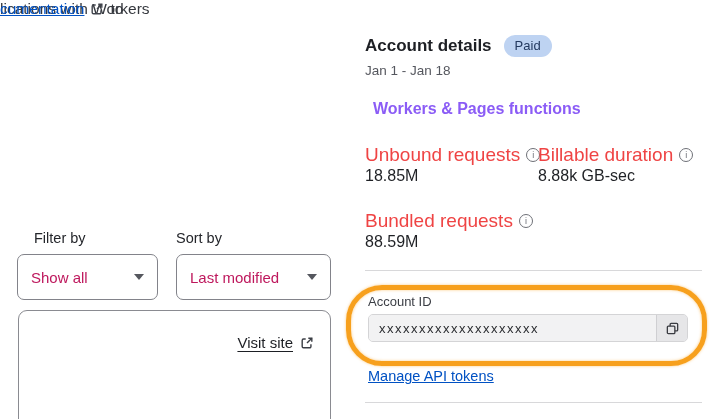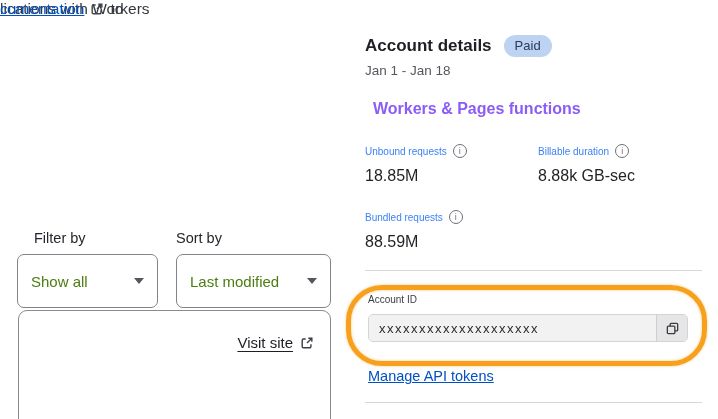--- a/index.html
+++ b/index.html
@@ -23,24 +23,24 @@
     background:#1770f2; border:none; border-radius:6px;
     color:#1c55bb; font-size:15px; line-height:20px; text-align:center;
     font-family:"Liberation Sans", sans-serif; cursor:pointer; padding:5px 10px;
   }
 
   .field-label { position:absolute; font-size:14.5px; color:#24262b; }
   .lbl-filter { left:34px; top:230px; }
   .lbl-sort   { left:176px; top:230px; }
 
   .select {
-    position:absolute; top:254px; height:54px; background:#fff;
+    position:absolute; top:254px; height:46px; background:#fff;
     border:1.5px solid #82838a; border-radius:7px;
     display:flex; align-items:center; justify-content:space-between;
-    padding:0 13px; font-size:15px; color:#4d7c0f; cursor:pointer;
+    padding:0 13px; font-size:15px; color:#be185d; cursor:pointer;
   }
   .sel-filter { left:17px;  width:141px; }
   .sel-sort   { left:176px; width:155px; }
   .caret-down {
     width:0; height:0; border-left:5px solid transparent; border-right:5px solid transparent;
     border-top:6px solid #55575e;
   }
 
   .site-card {
     position:absolute; left:18px; top:310px; width:313px; height:130px;
@@ -58,38 +58,38 @@
 
   .acct-title-row { position:absolute; left:0; top:35px; display:flex; align-items:center; gap:12px; }
   .acct-title { font-size:17px; font-weight:bold; color:#1d1f24; }
   .badge-paid {
     background:#bed3f2; color:#243a60; font-size:13px; font-weight:500;
     padding:3px 11px; border-radius:12px; line-height:16px;
   }
   .date-range { position:absolute; left:0; top:63px; font-size:13.5px; color:#55575e; }
   .section-title { position:absolute; left:0; top:100px; font-size:16px; font-weight:bold; color:#8b5cf6;margin-left:8px; }
 
-  .stat-label { position:absolute; font-size:10px; color:#3b82f6; display:flex; align-items:center; gap:6px; white-space:nowrap; }
+  .stat-label { position:absolute; font-size:19px; color:#ef4444; display:flex; align-items:center; gap:6px; white-space:nowrap; }
   .stat-value { position:absolute; font-size:16px; color:#1f2125; white-space:nowrap; }
   .stat0-l { left:0; top:144px; }   .stat0-v { left:0; top:167px; }
   .stat1-l { left:173px; top:144px; } .stat1-v { left:173px; top:167px; }
   .stat2-l { left:0; top:210px; }   .stat2-v { left:0; top:233px; }
 
   .info-icon {
     display:inline-flex; align-items:center; justify-content:center;
     width:14px; height:14px; border:1px solid #6e7077; border-radius:50%;
     font-size:9px; color:#6e7077; font-style:normal; cursor:pointer; flex:none;
   }
   .info-icon::after { content:"i"; }
 
   .divider { position:absolute; left:0; width:337px; height:1px; background:#d8d8da; }
   .div-1 { top:270px; }
   .div-2 { top:402px; }
 
-  .acct-id-label { position:absolute; left:3px; top:294px; font-size:10px; color:#3b3e45; }
+  .acct-id-label { position:absolute; left:3px; top:294px; font-size:13px; color:#3b3e45; }
   .id-group {
     position:absolute; left:3px; top:314px; width:320px; height:28px;
     display:flex; border:1px solid #d4d4d6; border-radius:5px; overflow:hidden; background:#f2f2f3;
   }
   .id-input {
     flex:1; border:none; background:#f2f2f3; padding:0 10px;
     font-size:13px; letter-spacing:1.5px; color:#2b2d31;
     font-family:"Liberation Sans", sans-serif; outline:none;
   }
   .copy-btn {

